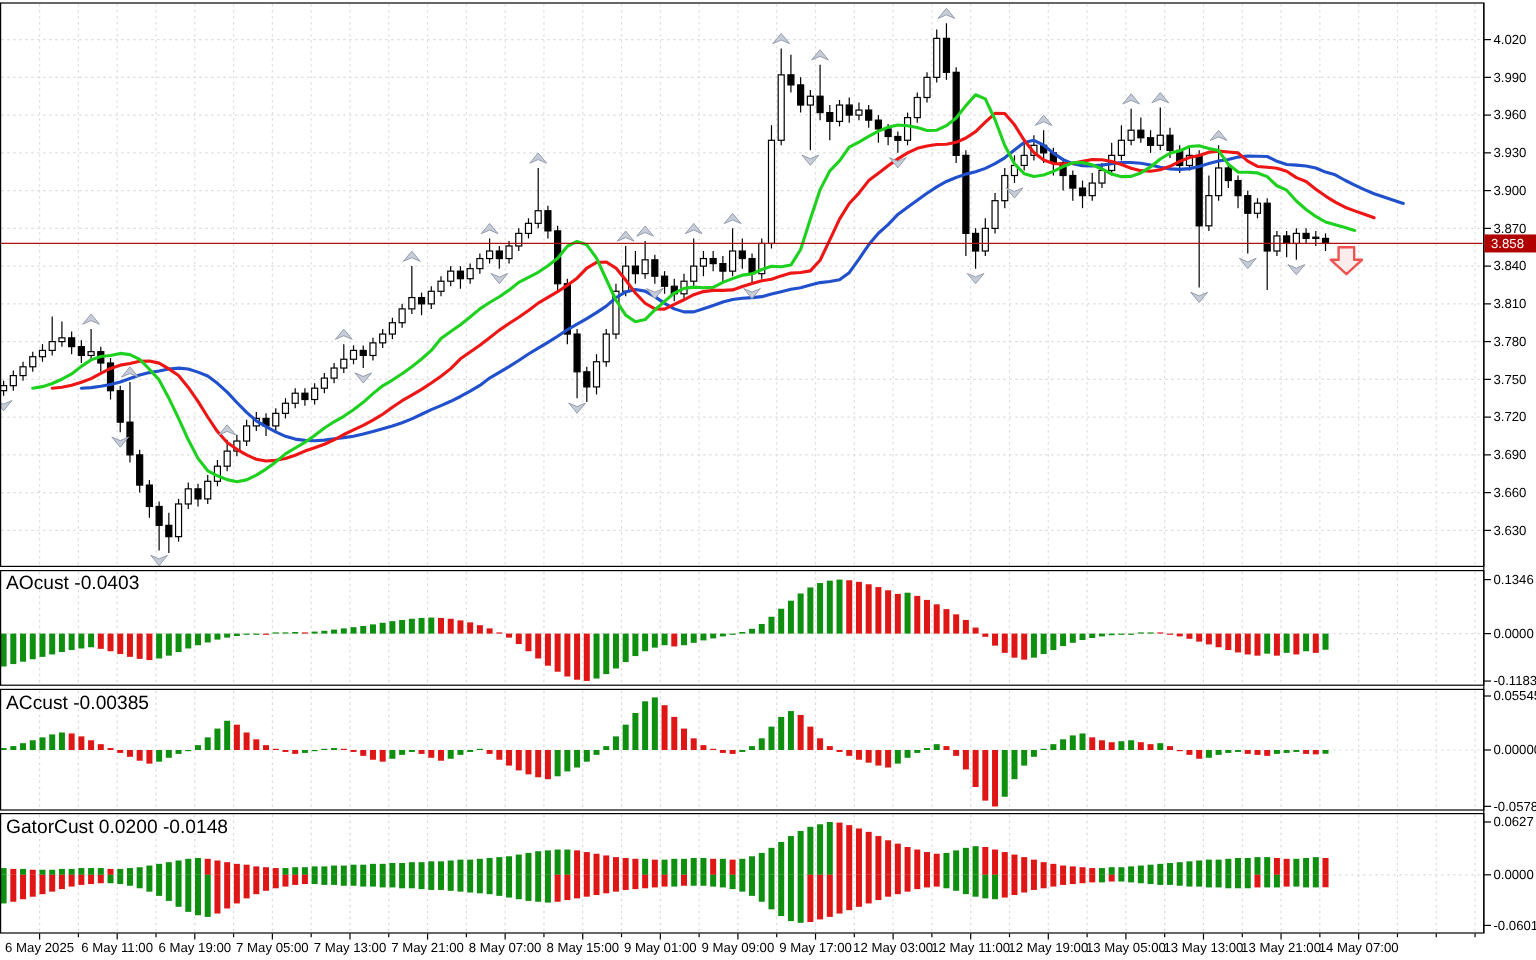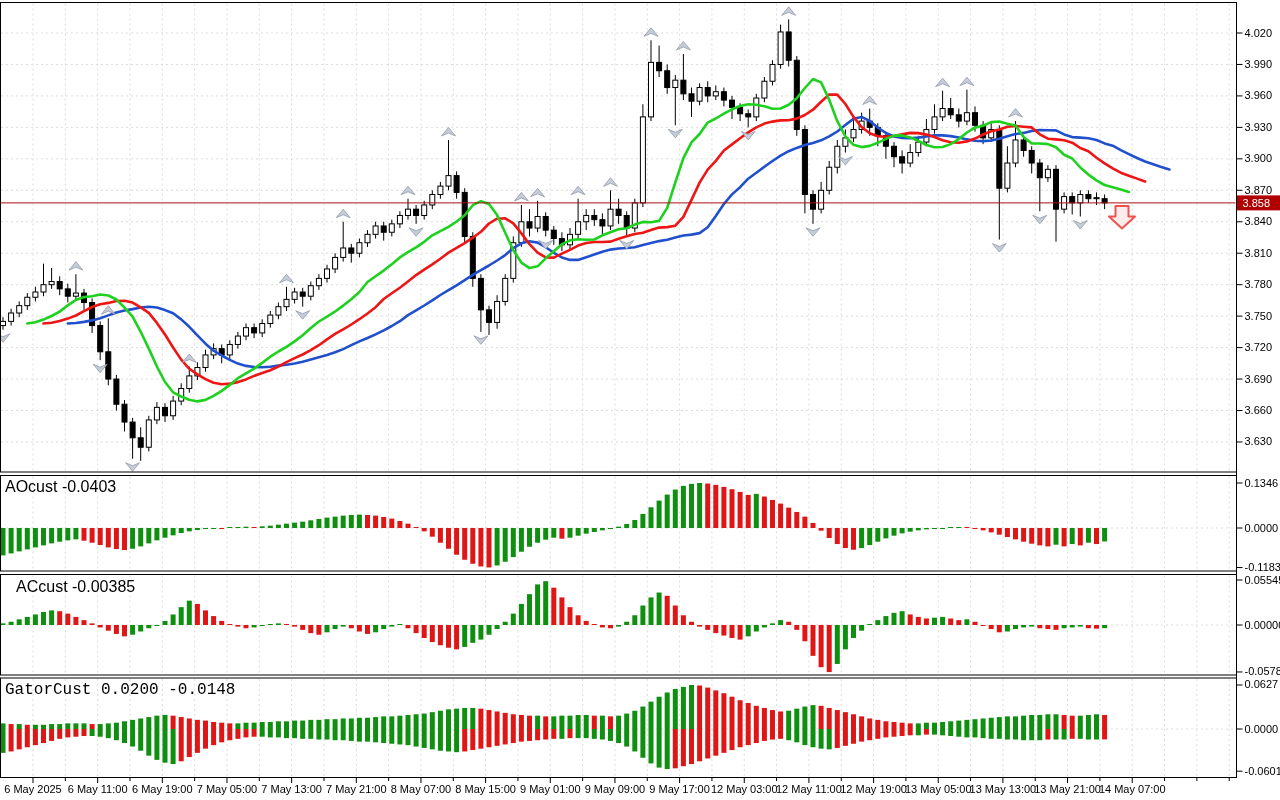--- a/index.html
+++ b/index.html
@@ -1,22 +1,22 @@
 <!DOCTYPE html>
 <html><head>
 <meta charset="utf-8">
 <style>
   html,body{margin:0;padding:0;background:#fff;}
   #app{position:relative;width:1280px;height:800px;background:#ffffff;overflow:hidden;
        font-family:"Liberation Sans",sans-serif;}
   #cv{position:absolute;left:0;top:0;}
   .ind-title{position:absolute;font-size:16px;color:#000;white-space:pre;}
   #ao-title{left:5px;top:478px;}
-  #ac-title{left:5px;top:578px;margin-left:11px;}
-  #gator-title{left:5px;top:681px;font-family:Liberation Mono, monospace;}
+  #ac-title{left:5px;top:578px;}
+  #gator-title{left:5px;top:681px;}
 </style>
 </head>
 <body>
 
 <div id="app">
   <svg id="cv" width="1280" height="800">
       <line x1="33" y1="3.5" x2="33" y2="471" stroke="#dcdcdc" stroke-dasharray="2,3"></line>
       <line x1="33" y1="476.5" x2="33" y2="570" stroke="#dcdcdc" stroke-dasharray="2,3"></line>
       <line x1="33" y1="575.5" x2="33" y2="674" stroke="#dcdcdc" stroke-dasharray="2,3"></line>
       <line x1="33" y1="679" x2="33" y2="776.5" stroke="#dcdcdc" stroke-dasharray="2,3"></line>

